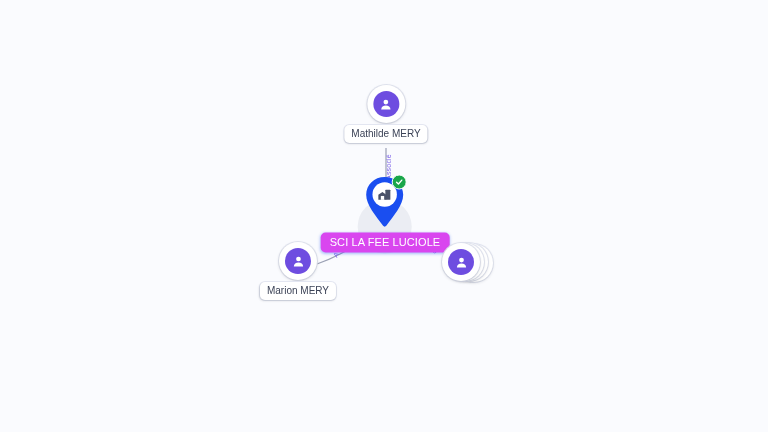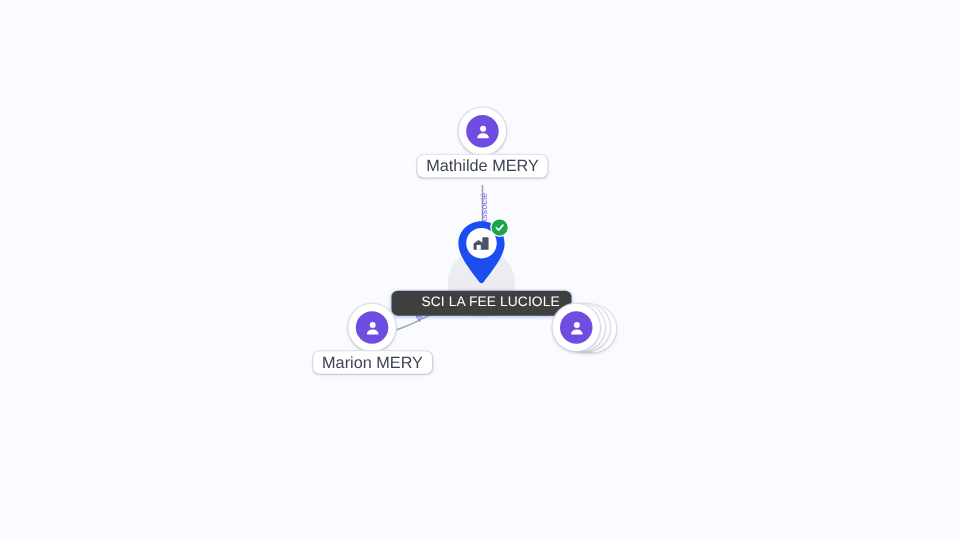--- a/index.html
+++ b/index.html
@@ -81,21 +81,21 @@
 
   
   .node-label {
     position: relative;
     margin-top: -7px;
     display: inline-block;
     padding: 2px 7px 3px 7px;
     background: #ffffff;
     border-radius: 5px;
     box-shadow: 0 1px 2px rgba(60,64,80,.20), 0 0 0 1px rgba(228,231,242,.95);
-    font-size: 13px;
+    font-size: 10px;
     line-height: 13px;
     color: #3b4256;
     white-space: nowrap;
   }
   .label-center {
     text-align: center;
   }
 
   
   .company-halo {
@@ -127,22 +127,22 @@
     border: 1.5px solid #ffffff;
     box-sizing: border-box;
     display: flex;
     align-items: center;
     justify-content: center;
   }
   .company-label {
     position: relative;
     margin-top: -13px;
     display: inline-block;
-    padding: 3px 9px 4px 24px;
-    background: #404040;
+    padding: 3px 9px 4px 9px;
+    background: #d946ef;
     border-radius: 5px;
     box-shadow: 0 1px 3px rgba(26,78,240,.35);
     font-size: 11px;
     line-height: 13px;
     color: #ffffff;
     letter-spacing: .1px;
     white-space: nowrap;
   }
 
   

